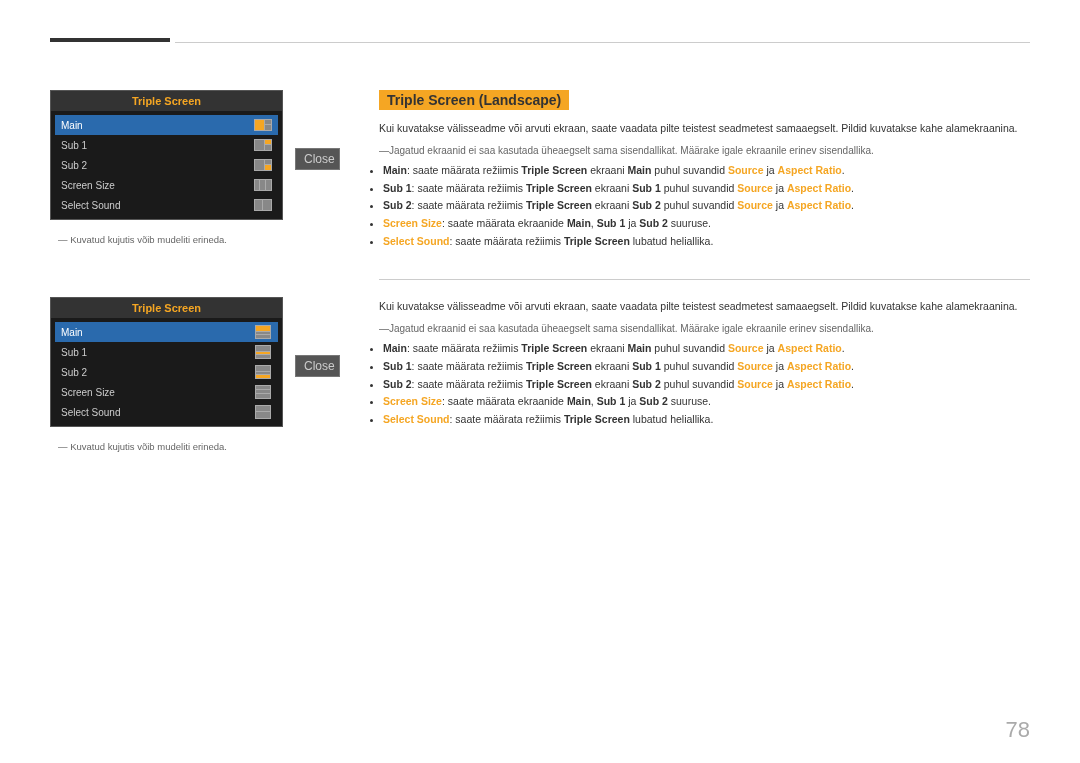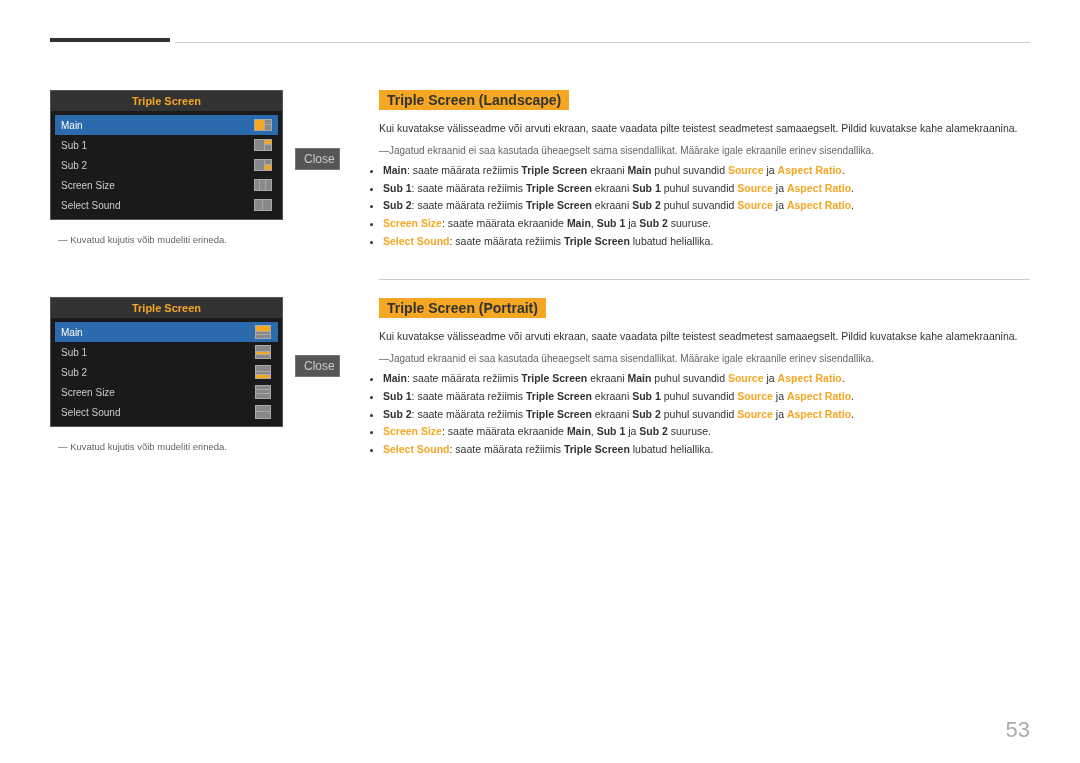--- a/index.html
+++ b/index.html
@@ -550,21 +550,20 @@
           </li>
           <li class="bullet-item">
             <span class="orange">Select Sound</span>: saate määrata režiimis <span class="bold">Triple Screen</span> lubatud heliallika.
           </li>
         </ul>
       </div>
 
       <hr class="section-divider">
 
       <div class="section">
-        <div class="section-title">Triple Screen (Portrait)</div>
         <div class="section-desc">
           Kui kuvatakse välisseadme või arvuti ekraan, saate vaadata pilte teistest seadmetest samaaegselt. Pildid kuvatakse kahe alamekraanina.
         </div>
         <div class="note-line">
           Jagatud ekraanid ei saa kasutada üheaegselt sama sisendallikat. Määrake igale ekraanile erinev sisendallika.
         </div>
         <ul class="bullet-list">
           <li class="bullet-item">
             <span class="bold">Main</span>: saate määrata režiimis <span class="bold">Triple Screen</span> ekraani <span class="bold">Main</span> puhul suvandid <span class="orange">Source</span> ja <span class="orange">Aspect Ratio</span>.
           </li>
@@ -578,14 +577,14 @@
             <span class="orange">Screen Size</span>: saate määrata ekraanide <span class="bold">Main</span>, <span class="bold">Sub 1</span> ja <span class="bold">Sub 2</span> suuruse.
           </li>
           <li class="bullet-item">
             <span class="orange">Select Sound</span>: saate määrata režiimis <span class="bold">Triple Screen</span> lubatud heliallika.
           </li>
         </ul>
       </div>
     </div>
   </div>
 
-  <div class="page-number">53</div>
+  <div class="page-number">78</div>
 </div>
 
 </body></html>

